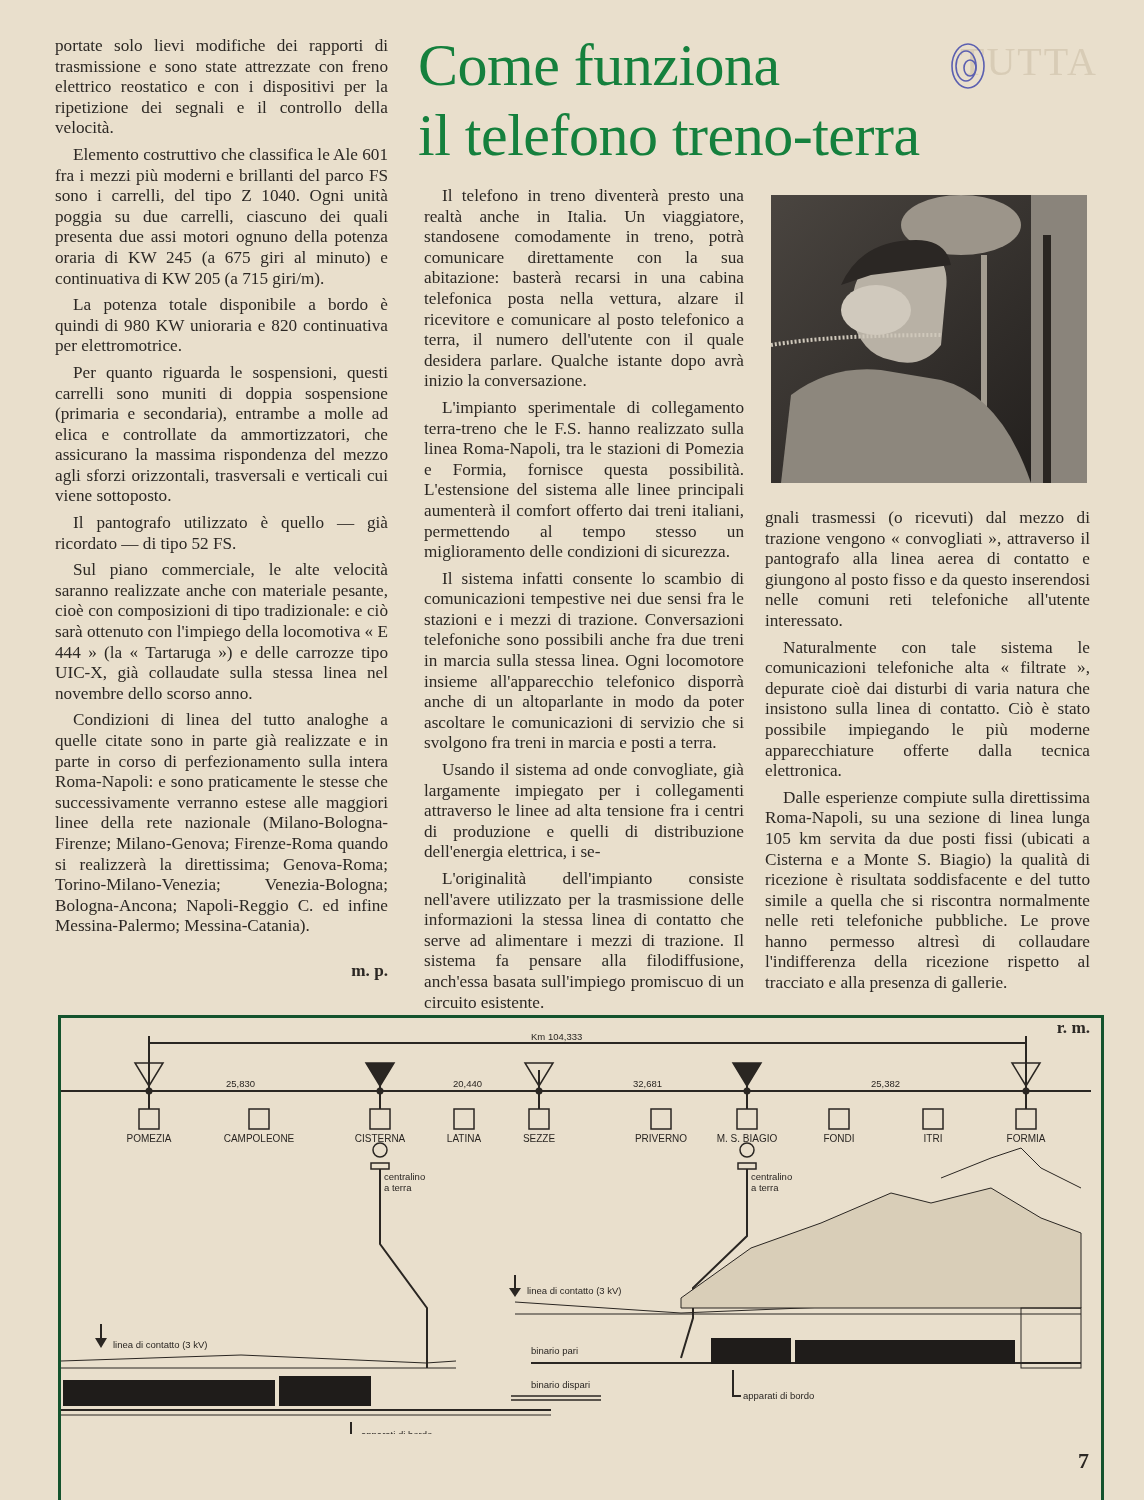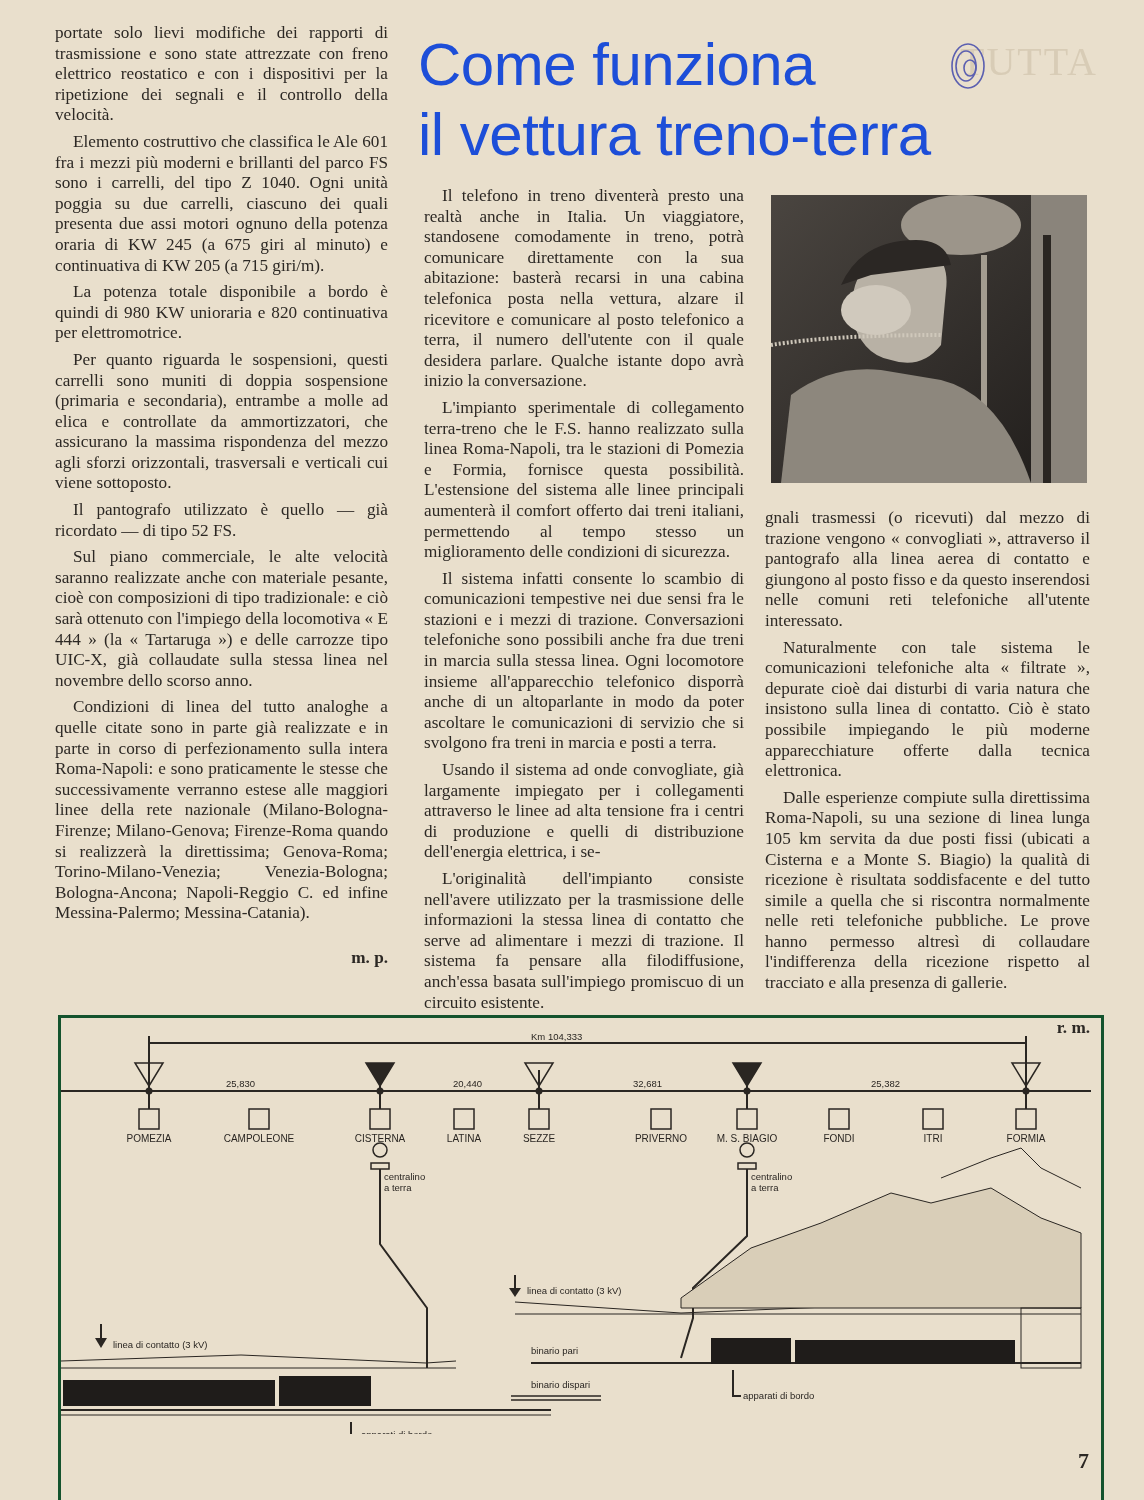--- a/index.html
+++ b/index.html
@@ -9,28 +9,28 @@
     font-family: "Liberation Serif", "DejaVu Serif", serif;
     color: #2c2824;
   }
   .col {
     position: absolute; font-size: 17.2px; line-height: 20.6px;
     text-align: justify; hyphens: manual;
   }
   .col p { margin: 0 0 6px 0; text-indent: 18px; }
   .col p.noindent { text-indent: 0; }
   .col .sig { text-align: right; font-weight: bold; margin-top: 24px; text-indent: 0; }
-  #col1 { left: 55px; top: 23px; width: 333px; }
+  #col1 { left: 55px; top: 36px; width: 333px; }
   #col2 { left: 424px; top: 186px; width: 320px; }
   #col3 { left: 765px; top: 508px; width: 325px; }
   #headline {
     position: absolute; left: 418px; top: 30px; width: 700px;
-    font-family: Liberation Sans, sans-serif;
+    font-family: Liberation Serif, serif;
     font-weight: normal; font-size: 60px; line-height: 70px;
-    color: #1d4ed8; letter-spacing: -0.5px; margin: 0;
+    color: #15803d; letter-spacing: -0.5px; margin: 0;
   }
   #ghost-text {
     position: absolute; left: 960px; top: 38px;
     font-family: "Liberation Serif", serif; font-size: 40px;
     color: #d8ccb6; letter-spacing: 2px;
   }
   #stamp { position: absolute; left: 948px; top: 40px; width: 40px; height: 52px; }
   #photo {
     position: absolute; left: 771px; top: 195px; width: 316px; height: 288px;
     background: #3a3632; overflow: hidden;
@@ -44,21 +44,21 @@
     font-family: "Liberation Serif", serif;
   }
   .dl { font-family: "Liberation Sans", sans-serif; font-size: 9.5px; fill: #2a2622; }
   .dlb { font-family: "Liberation Sans", sans-serif; font-size: 10px; fill: #2a2622; }
 </style>
 </head>
 <body>
 
 <h1 id="headline">
   <span>Come funziona</span><br>
-  <span>il vettura treno-terra</span>
+  <span>il telefono treno-terra</span>
 </h1>
 <div id="ghost-text">TUTTA</div>
 <svg id="stamp" viewBox="0 0 40 52">
   <ellipse cx="20" cy="26" rx="16" ry="22" fill="none" stroke="#5b5fb0" stroke-width="1.6"></ellipse>
   <ellipse cx="18" cy="26" rx="10" ry="15" fill="none" stroke="#5b5fb0" stroke-width="1.6"></ellipse>
   <ellipse cx="22" cy="28" rx="6" ry="8" fill="none" stroke="#5b5fb0" stroke-width="1.6"></ellipse>
 </svg>
 
 <div id="col1" class="col">
   <p class="noindent">portate solo lievi modifiche dei rapporti di trasmissione e sono state attrezzate con freno elettrico reostatico e con i dispositivi per la ripetizione dei segnali e il controllo della velocità.</p>

